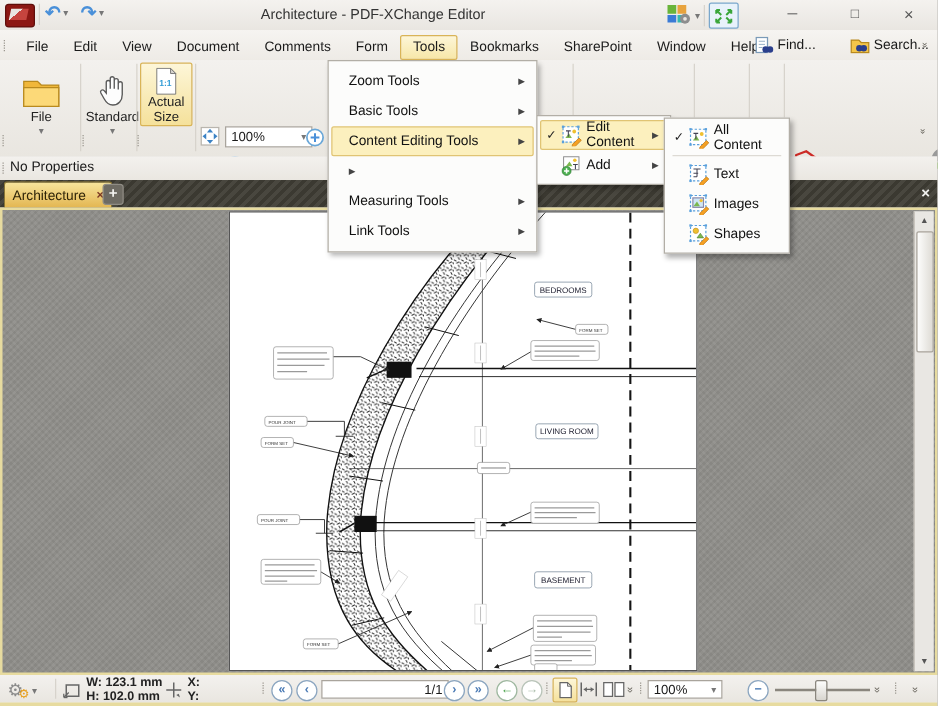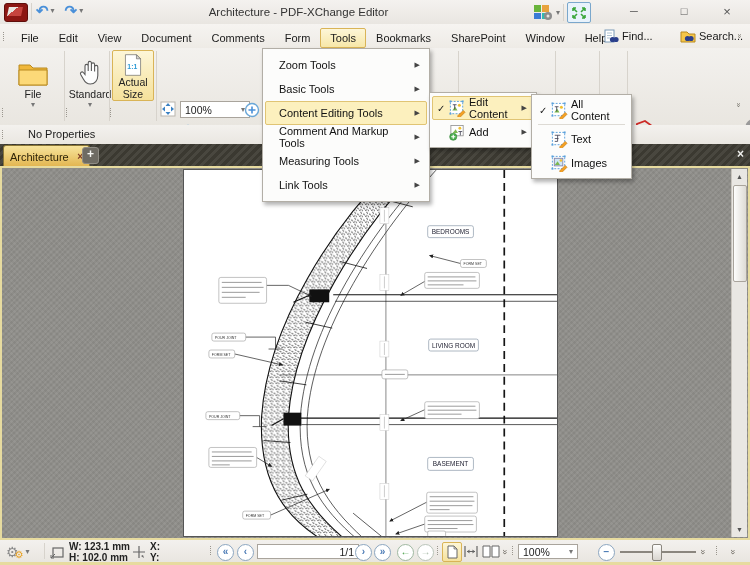--- a/index.html
+++ b/index.html
@@ -327,21 +327,21 @@
     
     <span class="a ovfl" style="left:737px;top:52px">»</span>
     <span class="a ovfl" style="left:737px;top:108px">»</span>
     <span class="a grip" style="left:2px;top:60px"></span>
     <span class="a grip" style="left:66px;top:60px"></span>
     <span class="a grip" style="left:110px;top:60px"></span>
   </div>
 
   <div class="a propsbar">
     <span class="a grip" style="left:2px;top:5px"></span>
-    <span style="margin-left:28px">No Properties</span>
+    <span style="margin-left:8px">No Properties</span>
   </div>
 
   <div class="a tabbar">
     <div class="a tab">
       <span class="tabtitle">Architecture</span>
       <span class="tabx">×</span>
     </div>
     <div class="a plusbtn">+</div>
     <div class="a tabbarx">×</div>
   </div>
@@ -577,21 +577,20 @@
     </div>
     <div class="menurow">
       <span class="mlabel">Basic Tools</span>
       <span class="marrow">▶</span>
     </div>
     <div class="menurow hl">
       <span class="mlabel">Content Editing Tools</span>
       <span class="marrow">▶</span>
     </div>
     <div class="menurow">
-      <span class="mlabel">Comment And Markup Tools</span>
       <span class="marrow">▶</span>
     </div>
     <div class="menurow">
       <span class="mlabel">Measuring Tools</span>
       <span class="marrow">▶</span>
     </div>
     <div class="menurow">
       <span class="mlabel">Link Tools</span>
       <span class="marrow">▶</span>
     </div>
@@ -673,15 +672,30 @@
             <rect x="13.5" y="0.5" width="2" height="2" fill="#5aa0dc"></rect>
             <rect x="0.5" y="13.5" width="2" height="2" fill="#5aa0dc"></rect>
           <rect x="3.5" y="3.5" width="9" height="8" fill="#cfe6f5" stroke="#88a"></rect>
           <path d="M4 10.5 l3-4 2.5 4z" fill="#7cb84e"></path>
             <circle cx="10.5" cy="5.8" r="1.4" fill="#f0c030"></circle>
           <path d="M9.5 16.5 l5.5-5.5 2 2 -5.5 5.5 -2.5 0.5z" fill="#f5a023" stroke="#b97410" stroke-width="0.6"></path>
         </svg>
       </span>
       <span class="mlabel">Images</span>
     </div>
+    <div class="menurow" style="padding-left:4px">
+      <span class="mcheck"></span>
+      <span class="micon">
+        <svg width="17" height="17" viewBox="0 0 18 18">
+          <rect x="1.5" y="1.5" width="13" height="13" fill="#fff" stroke="#5aa0dc" stroke-width="1" stroke-dasharray="2 1.5"></rect>
+          <rect x="0.5" y="0.5" width="2" height="2" fill="#5aa0dc"></rect>
+            <rect x="13.5" y="0.5" width="2" height="2" fill="#5aa0dc"></rect>
+            <rect x="0.5" y="13.5" width="2" height="2" fill="#5aa0dc"></rect>
+          <circle cx="6" cy="6" r="2.3" fill="#f0c030" stroke="#b98a1e" stroke-width="0.5"></circle>
+          <path d="M7 12 l2.8-4 2.8 4z" fill="#7cb84e" stroke="#4e7e2e" stroke-width="0.5"></path>
+          <path d="M9.5 16.5 l5.5-5.5 2 2 -5.5 5.5 -2.5 0.5z" fill="#f5a023" stroke="#b97410" stroke-width="0.6"></path>
+        </svg>
+      </span>
+      <span class="mlabel">Shapes</span>
+    </div>
   </div>
 
 </div>
 
 </body></html>

